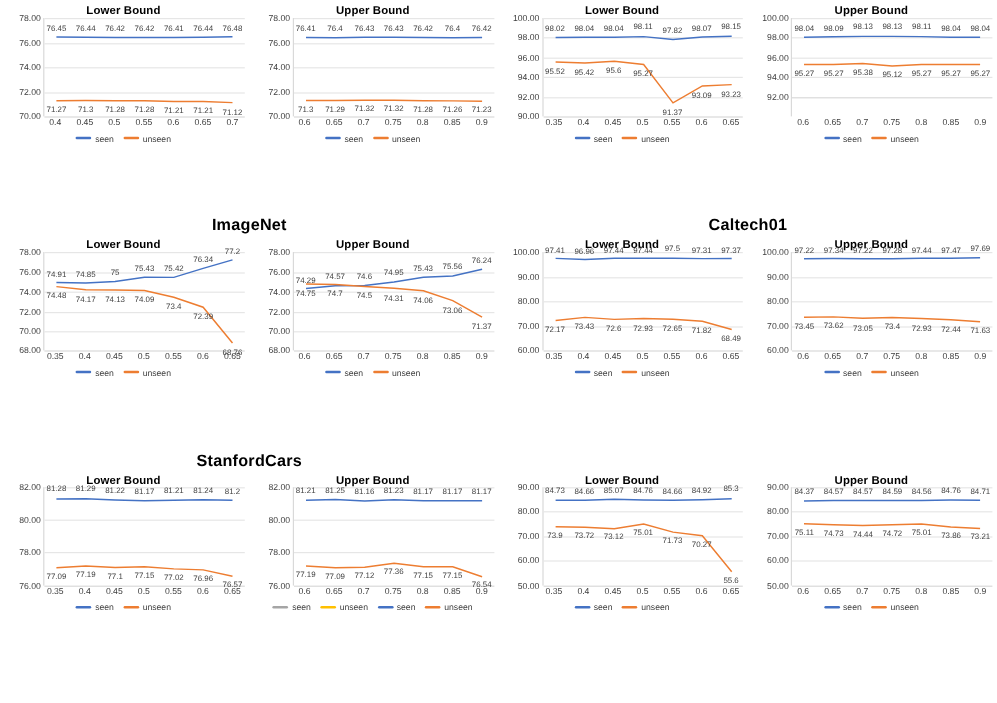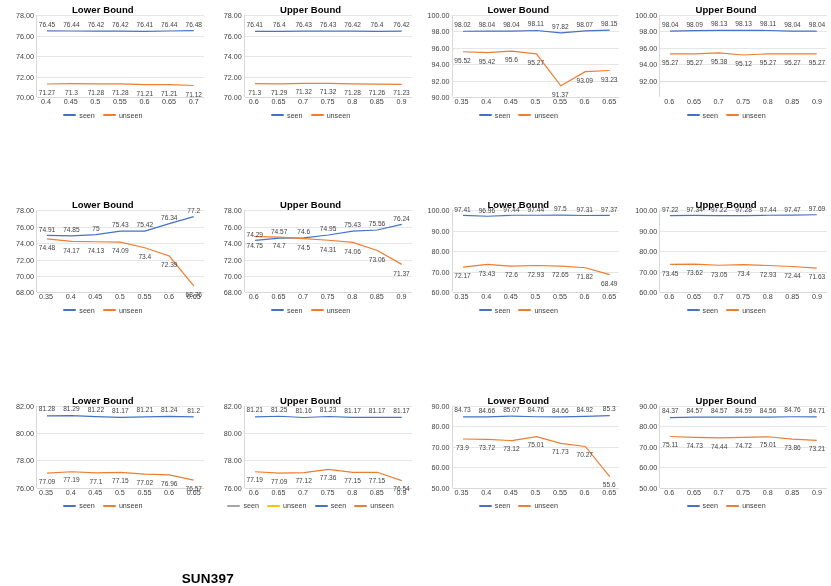--- a/index.html
+++ b/index.html
@@ -224,20 +224,21 @@
               <span class="legend-swatch" style="background: rgb(68, 114, 196);"></span>
               <span class="legend-label">seen</span>
             </div>
             <div class="legend-item">
               <span class="legend-swatch" style="background: rgb(237, 125, 49);"></span>
               <span class="legend-label">unseen</span>
             </div>
           </div>
         </div>
       </div>
+      <div class="dataset-name">ImageNet</div>
     </div>
     <div class="dataset-block">
       <div class="charts-row">
         <div class="chart-cell">
           <div class="chart-title">Lower Bound</div>
           <div class="plot-wrap">
             <div class="yaxis">
               <div class="ytick" style="top: 82px;">90.00</div>
               <div class="ytick" style="top: 65.6px;">92.00</div>
               <div class="ytick" style="top: 49.2px;">94.00</div>
@@ -342,20 +343,21 @@
               <span class="legend-swatch" style="background: rgb(68, 114, 196);"></span>
               <span class="legend-label">seen</span>
             </div>
             <div class="legend-item">
               <span class="legend-swatch" style="background: rgb(237, 125, 49);"></span>
               <span class="legend-label">unseen</span>
             </div>
           </div>
         </div>
       </div>
+      <div class="dataset-name">Caltech01</div>
     </div>
     <div class="dataset-block">
       <div class="charts-row">
         <div class="chart-cell">
           <div class="chart-title">Lower Bound</div>
           <div class="plot-wrap">
             <div class="yaxis">
               <div class="ytick" style="top: 82px;">68.00</div>
               <div class="ytick" style="top: 65.6px;">70.00</div>
               <div class="ytick" style="top: 49.2px;">72.00</div>
@@ -462,20 +464,21 @@
               <span class="legend-swatch" style="background: rgb(68, 114, 196);"></span>
               <span class="legend-label">seen</span>
             </div>
             <div class="legend-item">
               <span class="legend-swatch" style="background: rgb(237, 125, 49);"></span>
               <span class="legend-label">unseen</span>
             </div>
           </div>
         </div>
       </div>
+      <div class="dataset-name">StanfordCars</div>
     </div>
     <div class="dataset-block">
       <div class="charts-row">
         <div class="chart-cell">
           <div class="chart-title">Lower Bound</div>
           <div class="plot-wrap">
             <div class="yaxis">
               <div class="ytick" style="top: 82px;">60.00</div>
               <div class="ytick" style="top: 61.5px;">70.00</div>
               <div class="ytick" style="top: 41px;">80.00</div>
@@ -698,21 +701,20 @@
               <span class="legend-swatch" style="background: rgb(68, 114, 196);"></span>
               <span class="legend-label">seen</span>
             </div>
             <div class="legend-item">
               <span class="legend-swatch" style="background: rgb(237, 125, 49);"></span>
               <span class="legend-label">unseen</span>
             </div>
           </div>
         </div>
       </div>
-      <div class="dataset-name">SUN397</div>
     </div>
     <div class="dataset-block">
       <div class="charts-row">
         <div class="chart-cell">
           <div class="chart-title">Lower Bound</div>
           <div class="plot-wrap">
             <div class="yaxis">
               <div class="ytick" style="top: 82px;">50.00</div>
               <div class="ytick" style="top: 61.5px;">60.00</div>
               <div class="ytick" style="top: 41px;">70.00</div>

